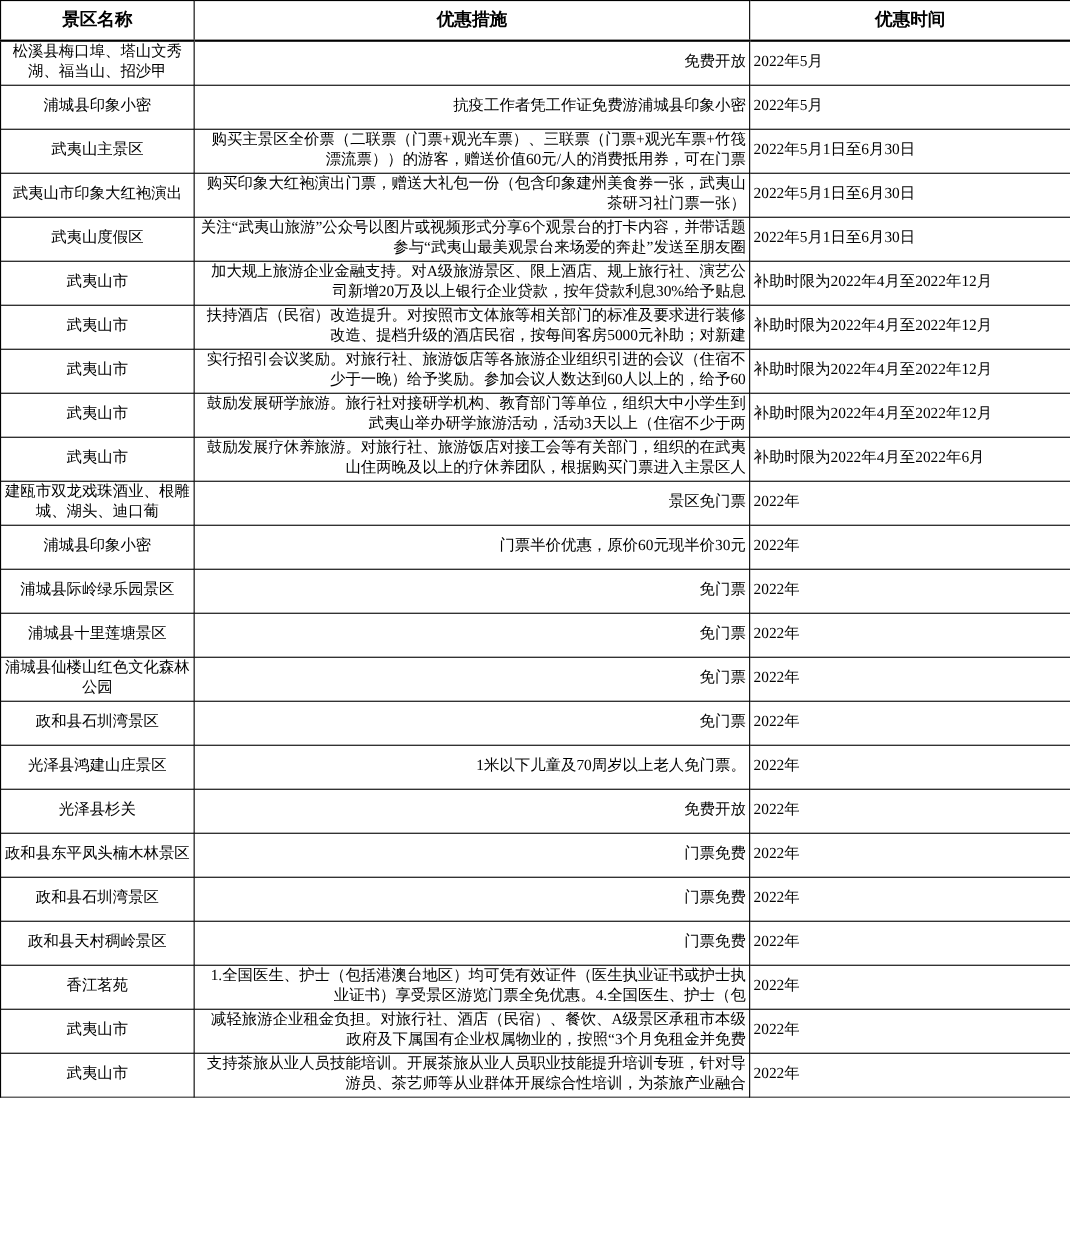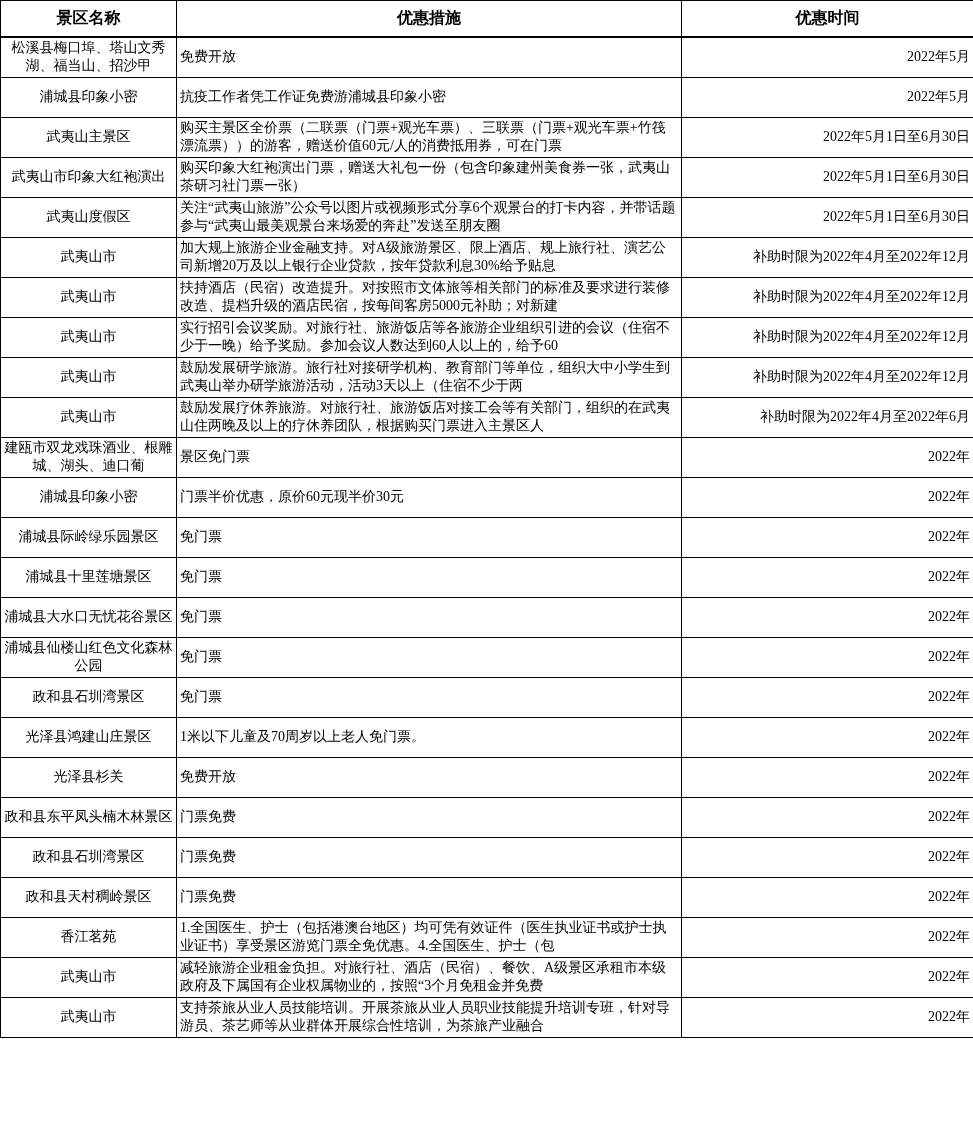--- a/index.html
+++ b/index.html
@@ -36,22 +36,22 @@
   }
   table.discount-table tbody tr {
     height: 40px;
   }
   table.discount-table td {
     font-size: 14px;
     line-height: 18px;
     padding: 1px 3px;
   }
   td.col-name   { text-align: center; }
-  td.col-measure{ text-align: left; }
-  td.col-time   { text-align: right; white-space: nowrap; }
+  td.col-measure{ text-align: right; }
+  td.col-time   { text-align: left; white-space: nowrap; }
   .clip2 {
     max-height: 38px;
     overflow: hidden;
   }
 </style>
 </head>
 <body>
 
 <div class="page">
   <table class="discount-table">
@@ -229,31 +229,20 @@
       <div class="clip2">浦城县十里莲塘景区</div>
     </td>
     <td class="col-measure">
       <div class="clip2">免门票</div>
     </td>
     <td class="col-time">
       <div>2022年</div>
     </td>
   </tr>
 
-  <tr>
-    <td class="col-name">
-      <div class="clip2">浦城县大水口无忧花谷景区</div>
-    </td>
-    <td class="col-measure">
-      <div class="clip2">免门票</div>
-    </td>
-    <td class="col-time">
-      <div>2022年</div>
-    </td>
-  </tr>
 
   <tr>
     <td class="col-name">
       <div class="clip2">浦城县仙楼山红色文化森林公园</div>
     </td>
     <td class="col-measure">
       <div class="clip2">免门票</div>
     </td>
     <td class="col-time">
       <div>2022年</div>

